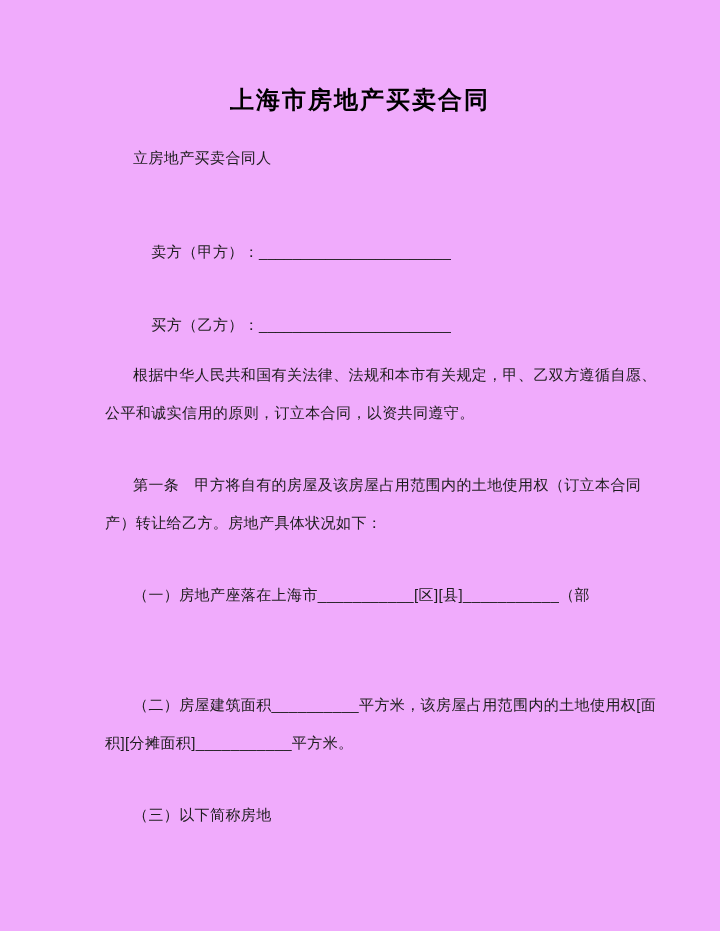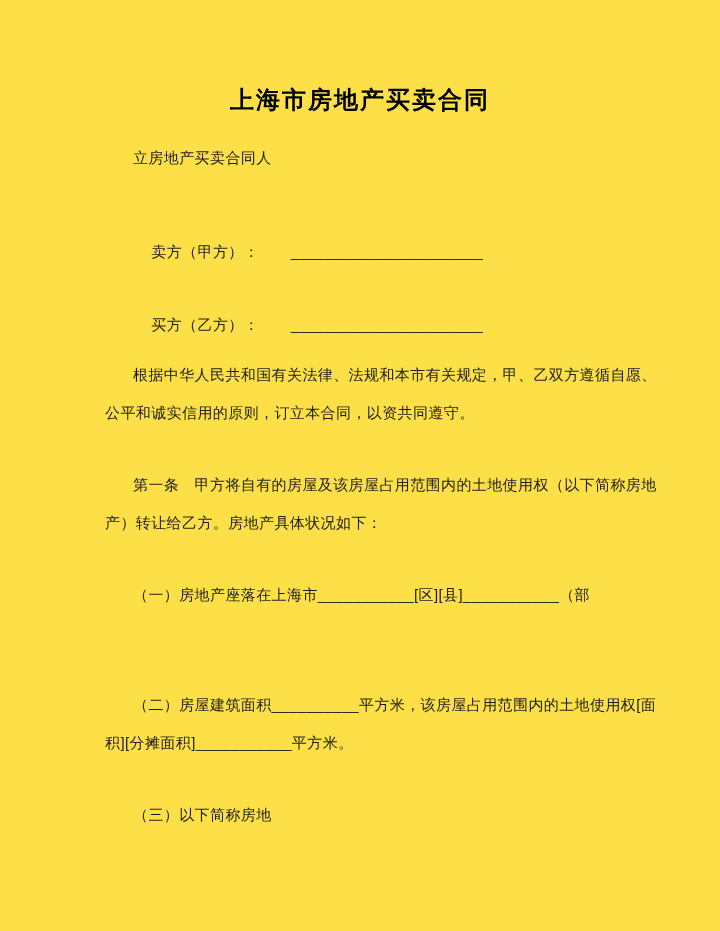--- a/index.html
+++ b/index.html
@@ -4,21 +4,21 @@
 <style>
   html, body {
     margin: 0;
     padding: 0;
     background: #ffffff;
   }
   .page {
     position: relative;
     width: 720px;
     height: 931px;
-    background: #fde047;
+    background: #f0abfc;
     font-family: "Liberation Sans", "DejaVu Sans", sans-serif;
     color: #1c1c1c;
     overflow: hidden;
   }
   .doc-title {
     position: absolute;
     left: 0;
     right: 0;
     top: 84px;
     text-align: center;
@@ -30,21 +30,21 @@
   .line {
     position: absolute;
     font-size: 15px;
     line-height: 20px;
     white-space: pre;
     letter-spacing: 0.4px;
   }
   .indent { left: 133px; }
   .flush  { left: 105px; }
   .fill-line { display: inline; }
-  .blank { letter-spacing: 0; margin-left: 32px; }
+  .blank { letter-spacing: 0; }
 </style>
 </head>
 <body>
 
 <div class="page">
 
   <div class="doc-title">上海市房地产买卖合同</div>
 
   <div class="line indent" style="top:148px">立房地产买卖合同人</div>
 
@@ -52,21 +52,21 @@
     <span class="fill-line">卖方（甲方）：</span><span class="fill-line blank">_______________________</span>
   </div>
 
   <div class="line indent" style="top:365px">根据中华人民共和国有关法律、法规和本市有关规定，甲、乙双方遵循自愿、</div>
 
   <div class="line indent" style="top:295px">
     <span class="fill-line">买方（乙方）：</span><span class="fill-line blank">_______________________</span>
   </div>
   <div class="line flush" style="top:403px">公平和诚实信用的原则，订立本合同，以资共同遵守。</div>
 
-  <div class="line indent" style="top:475px">第一条　甲方将自有的房屋及该房屋占用范围内的土地使用权（以下简称房地</div>
+  <div class="line indent" style="top:475px">第一条　甲方将自有的房屋及该房屋占用范围内的土地使用权（订立本合同</div>
   <div class="line indent" style="top:585px">（一）房地产座落在上海市___________[区][县]___________（部</div>
 
   <div class="line flush" style="top:513px">产）转让给乙方。房地产具体状况如下：</div>
 
   <div class="line indent" style="top:695px">（二）房屋建筑面积__________平方米，该房屋占用范围内的土地使用权[面</div>
   <div class="line flush" style="top:733px">积][分摊面积]___________平方米。</div>
 
   <div class="line indent" style="top:805px">（三）以下简称房地</div>
 
 </div>

